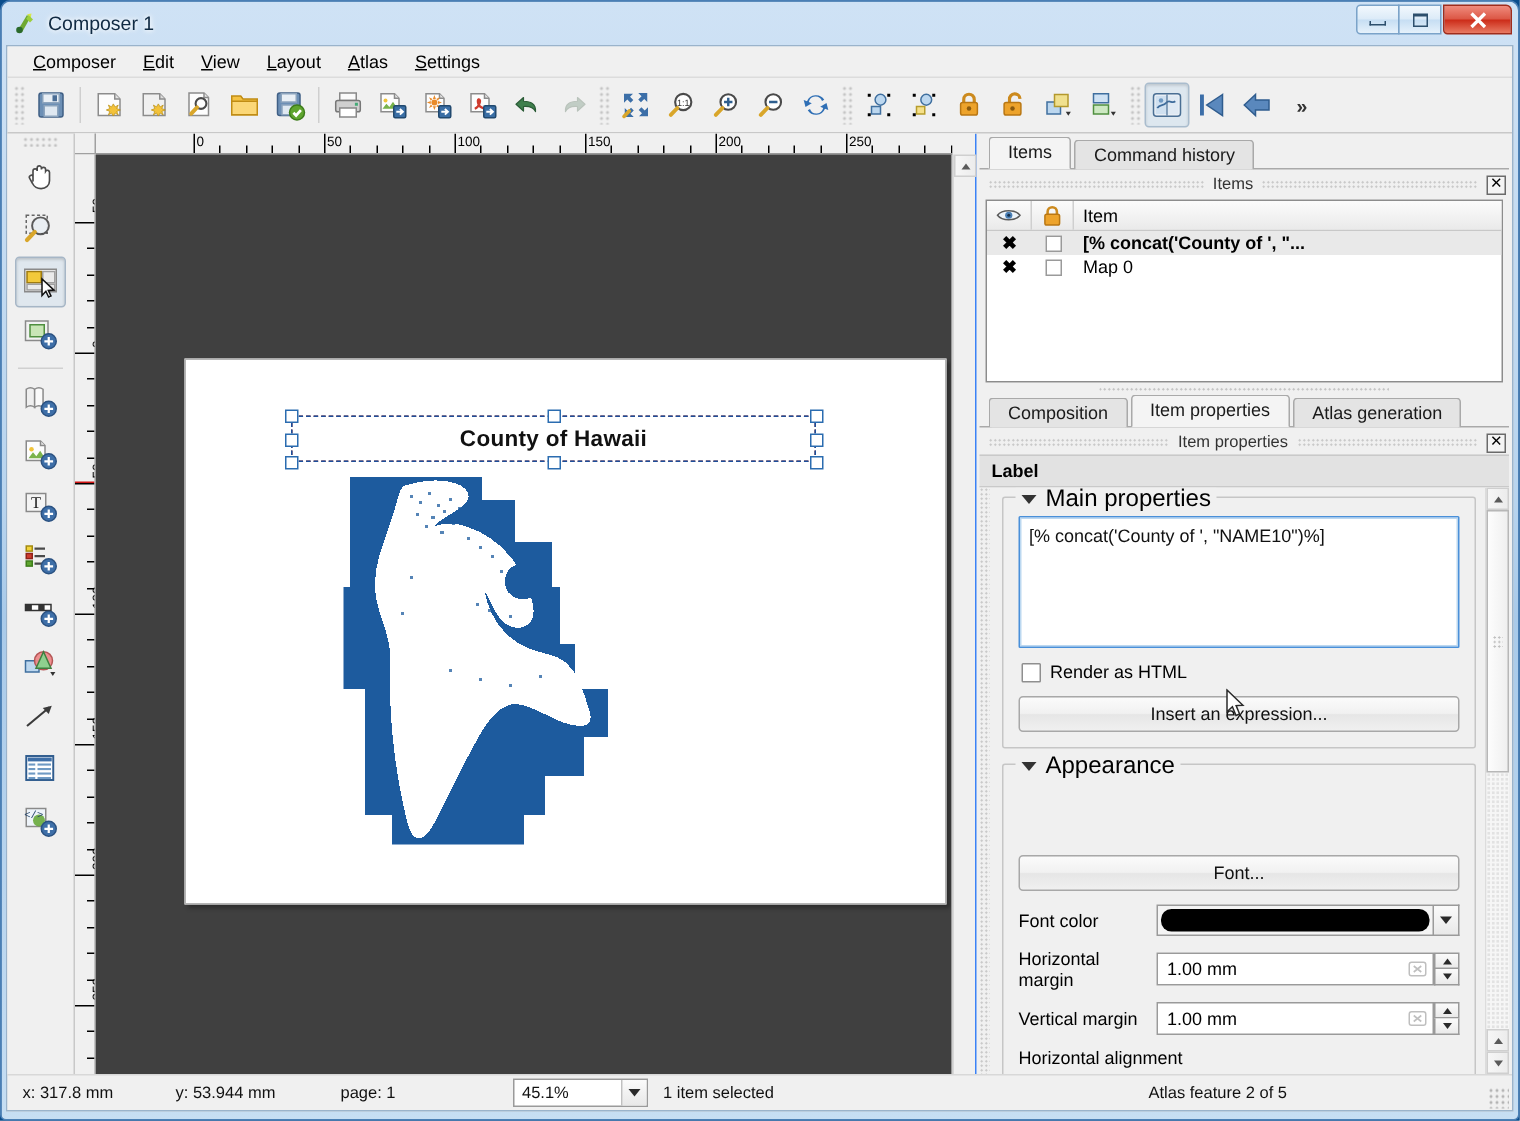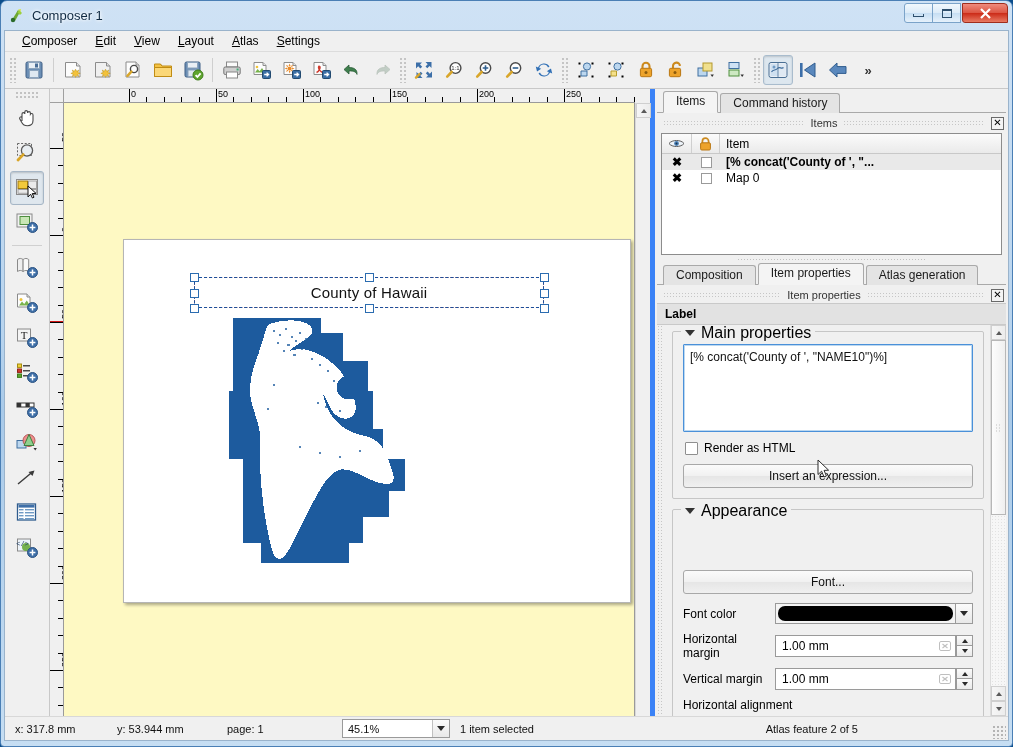--- a/index.html
+++ b/index.html
@@ -148,22 +148,23 @@
   .rlabel {
     position: absolute; font-size: 9px; color: #000; line-height: 9px;
     font-family: "Liberation Sans", sans-serif;
   }
   .vlabel {
     position: absolute; font-size: 9px; color: #000;
     transform: rotate(-90deg); transform-origin: left top; white-space: nowrap;
   }
   #scene {
     flex: 1 1 auto; position: relative; overflow: hidden;
-    background: #fef9c3;
+    background: #404040;
     border-right: 1px solid #9a9a9a;
+    font-weight: bold;
   }
   #page {
     position: absolute; left: 59px; top: 136px; width: 508px; height: 364px;
     background: #ffffff;
     box-shadow: 2px 2px 3px rgba(0,0,0,.32);
     border: 1px solid #b5b5b5;
   }
   
   #labelitem {
     position: absolute; left: 70px; top: 37px; width: 350px; height: 31px;
@@ -193,21 +194,21 @@
     border: 1px solid #cfcfcf;
   }
   .sb-tri { width:0;height:0;border-left:3.5px solid transparent;border-right:3.5px solid transparent; }
   .sb-tri.up { border-bottom: 4px solid #5a5a5a; }
   .sb-tri.dn { border-top: 4px solid #5a5a5a; }
 
   
   #rightdock {
     width: 358px; flex: 0 0 358px;
     background: #f0f0f0;
-    border-left: 5px solid #3b82f6;
+    border-left: 1px solid #3b82f6;
     display: flex; flex-direction: column;
     padding: 0 2px;
   }
   .tabstrip {
     display: flex; align-items: flex-end; height: 21px;
     padding-left: 6px; margin-top: 3px; flex: 0 0 auto;
     border-bottom: 1px solid #a9a9a9;
   }
   .tab {
     font-size: 12px; padding: 2px 12px 3px; background: #e4e4e4;
@@ -356,21 +357,21 @@
   #statusbar {
     height: 24px; flex: 0 0 auto; display: flex; align-items: center;
     background: #f0f0f0; border-top: 1px solid #d8d8d8;
     font-size: 11px; color: #111; padding: 0 4px; position: relative;
   }
   .sb-item { white-space: nowrap; }
   #sb-x { width: 108px; padding-left: 6px;}
   #sb-y { width: 110px; }
   #sb-page { width: 115px; }
   #zoomcombo {
-    width: 108px; height: 19px; border: 1px solid #9a9a9a; background: #fff;
+    width: 90px; height: 19px; border: 1px solid #9a9a9a; background: #fff;
     display: flex; align-items: center; font-size: 11px; margin-right: 10px;
   }
   #zoomcombo .zv { flex: 1 1 auto; padding-left: 5px; }
   #zoomcombo .zb {
     width: 17px; height: 17px; border-left: 1px solid #c0c0c0;
     background: linear-gradient(to bottom,#fbfbfb,#e8e8e8);
     display: flex; align-items: center; justify-content: center;
   }
   #sb-atlas { position: absolute; right: 150px; }
   .sb-grip {

